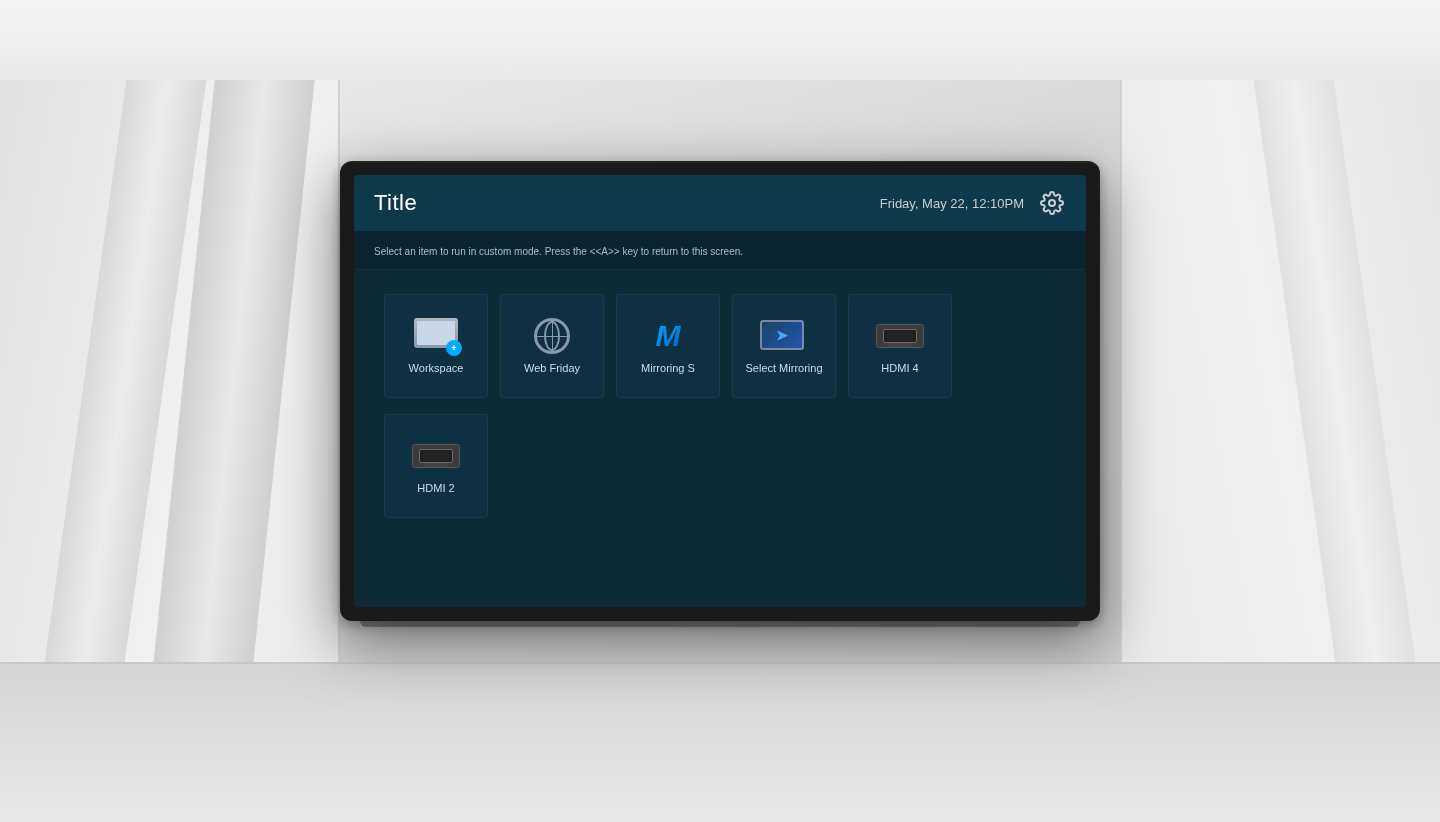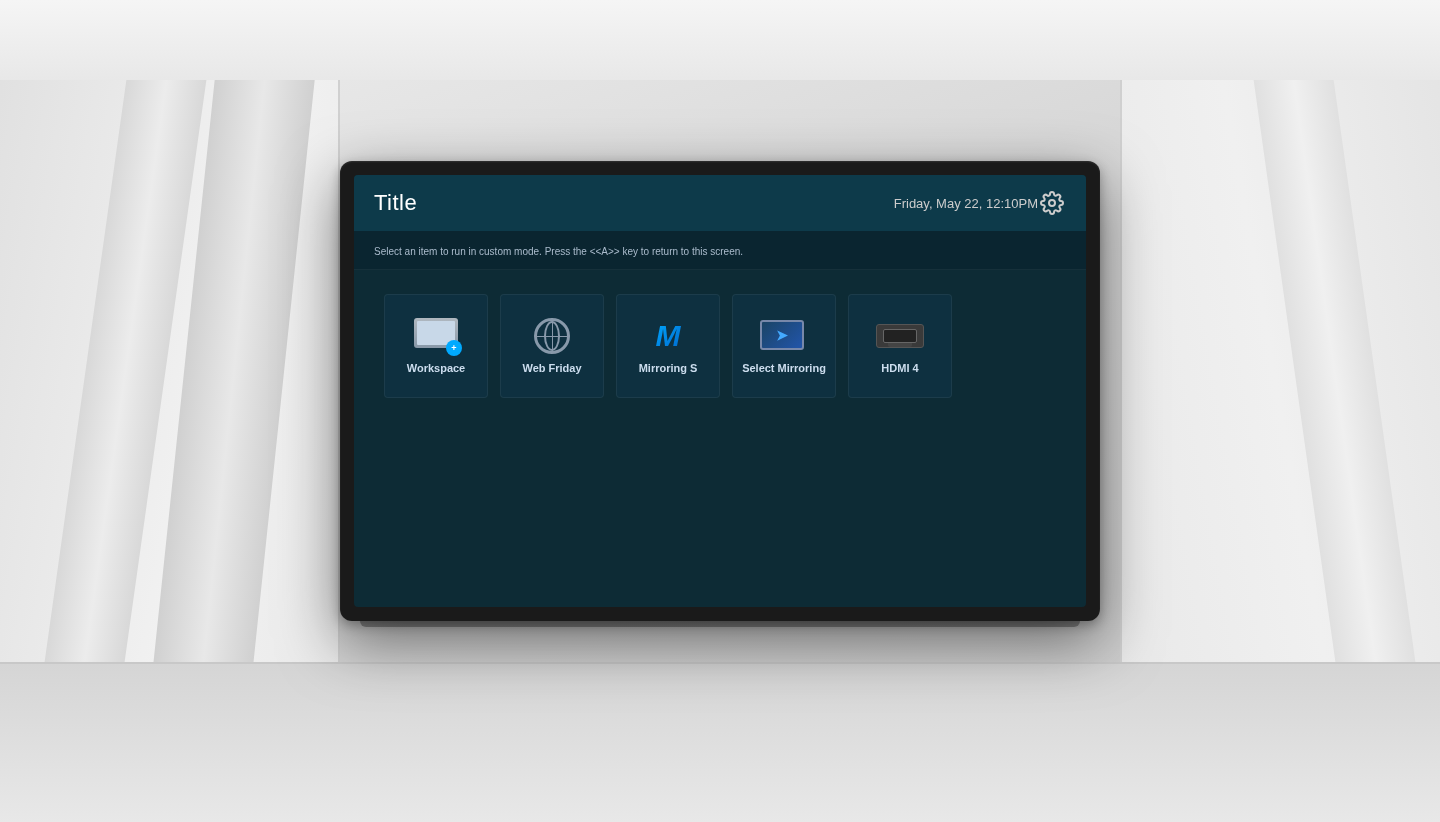--- a/index.html
+++ b/index.html
@@ -157,20 +157,21 @@
     .screen-title {
       color: #ffffff;
       font-size: 22px;
       font-weight: 400;
       letter-spacing: 0.5px;
     }
 
     .header-right {
       display: flex;
       align-items: center;
+      gap: 14px;
     }
 
     .datetime {
       color: #cccccc;
       font-size: 13px;
     }
 
     .gear-icon {
       width: 28px;
       height: 28px;
@@ -239,21 +240,21 @@
       display: flex;
       align-items: center;
       justify-content: center;
       position: relative;
     }
 
     .app-tile-label {
       color: #ccddee;
       font-size: 11px;
       text-align: center;
-      font-weight: 700;
+      font-weight: 400;
     }
 
     
     .workspace-icon {
       position: relative;
       width: 48px;
       height: 36px;
     }
 
     .workspace-monitor {
@@ -521,20 +522,28 @@
                 <div class="hdmi-plug"></div>
               </div>
             </div>
             <span class="app-tile-label">HDMI 4</span>
           </div>
 
         </div>
 
         <div class="app-row">
 
+          <div class="app-tile">
+            <div class="app-tile-icon">
+              <div class="hdmi-icon">
+                <div class="hdmi-plug"></div>
+              </div>
+            </div>
+            <span class="app-tile-label">HDMI 2</span>
+          </div>
 
 
         </div>
 
       </div>
 
     </div>
   </div>
 </div>
 

